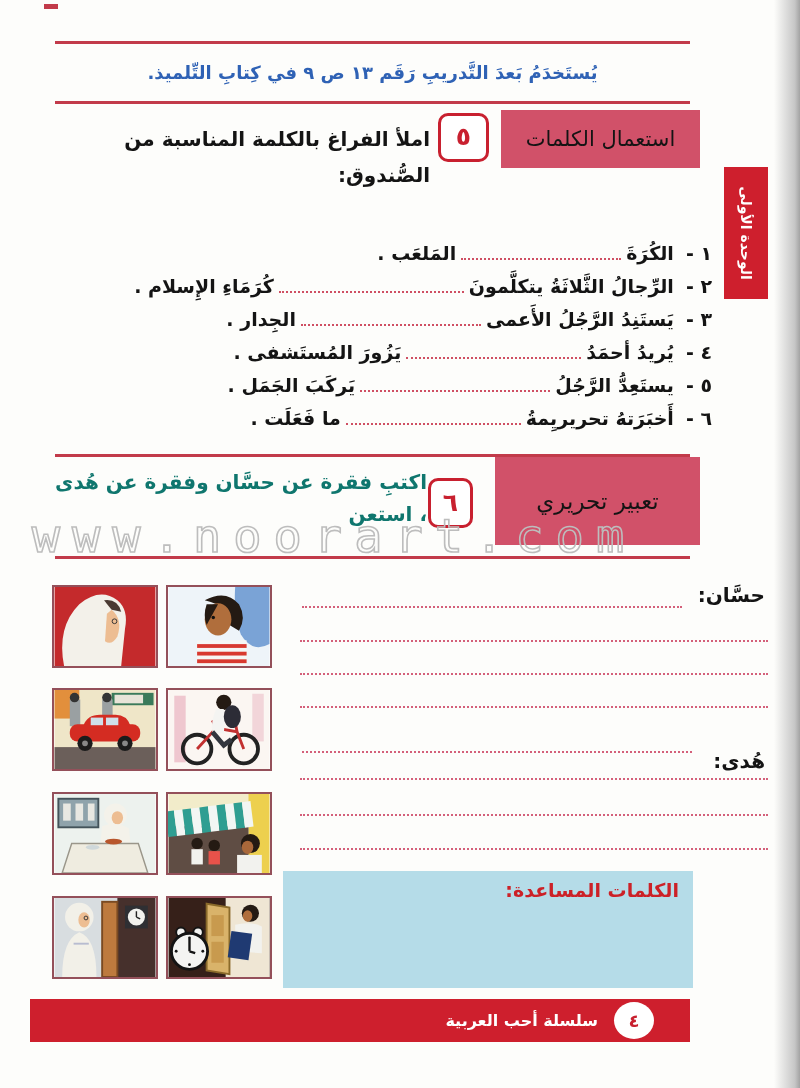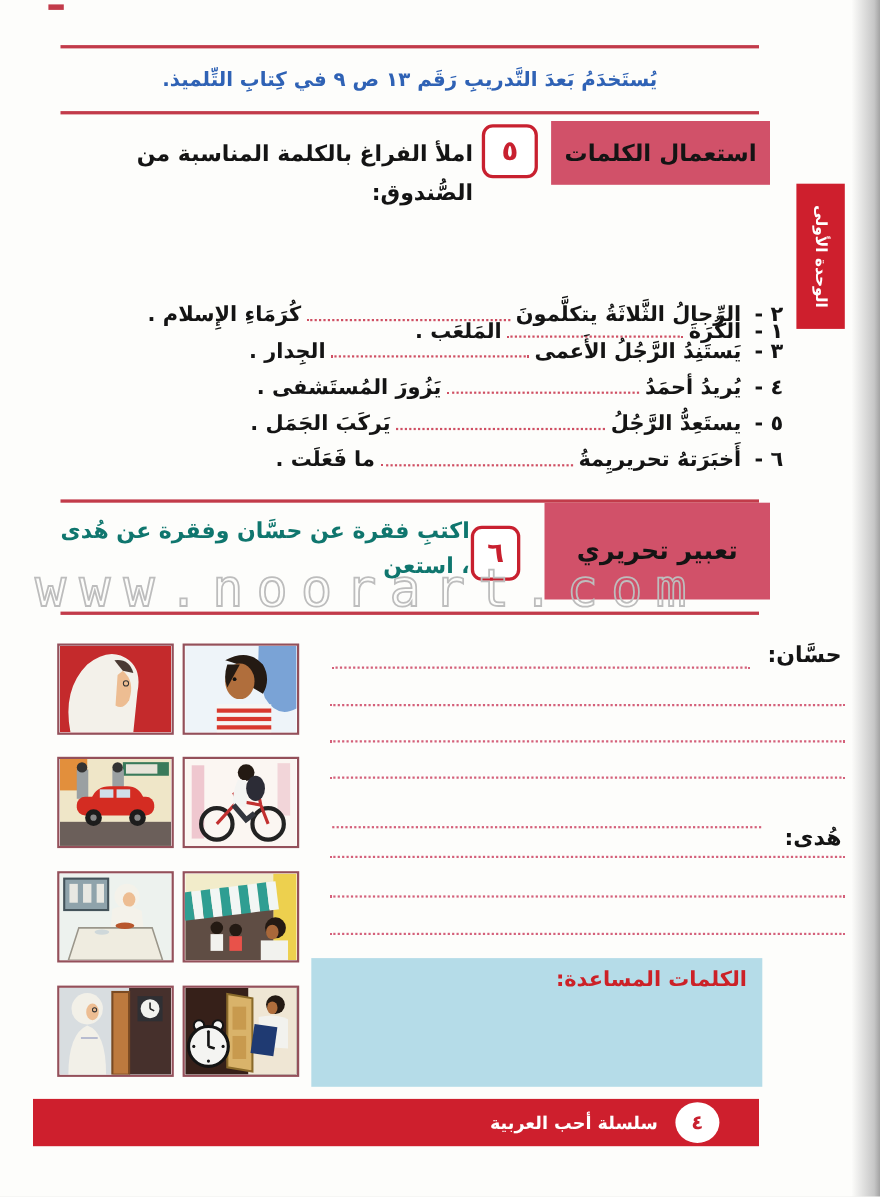--- a/index.html
+++ b/index.html
@@ -4,21 +4,21 @@
 <style>
   html,body{margin:0;padding:0;background:#e9e9e9;}
   .page{position:relative;width:800px;height:1088px;background:#fdfdfb;overflow:hidden;
         font-family:"DejaVu Sans",sans-serif;color:#151515;}
   .rtl{direction:rtl;}
   .hline{position:absolute;left:55px;width:635px;height:3px;background:#c23b4a;}
   .tick{position:absolute;left:44px;top:4px;width:14px;height:5px;background:#c23b4a;}
   .note{position:absolute;left:55px;top:54px;width:635px;height:38px;line-height:38px;
         text-align:center;color:#2f62b5;font-size:18px;font-weight:700;}
   .pinkbar{position:absolute;background:#d15169;display:flex;align-items:center;justify-content:center;
-        color:#141414;font-weight:700;}
+        color:#141414;font-weight:400;}
   .bar5{left:501px;top:110px;width:199px;height:58px;font-size:21px;}
   .bar6{left:495px;top:457px;width:205px;height:88px;font-size:23px;}
   .badge{position:absolute;background:#fff;border:3px solid #c8202f;border-radius:10px;
         color:#c8202f;font-weight:700;text-align:center;box-sizing:border-box;}
   .badge5{left:438px;top:113px;width:51px;height:49px;font-size:25px;line-height:42px;}
   .badge6{left:428px;top:478px;width:45px;height:50px;font-size:25px;line-height:43px;}
   .instr5{position:absolute;left:55px;top:121px;width:375px;height:36px;line-height:36px;
         text-align:right;font-size:20px;font-weight:700;color:#141414;}
   .wordbox{position:absolute;left:196px;top:180px;width:450px;height:46px;background:#fff;
         border:2px solid #3d2121;text-align:center;line-height:44px;font-size:22px;
@@ -65,21 +65,21 @@
   <div class="hline" style="top:101px;"></div>
 
   <div class="pinkbar bar5 rtl">
     <span>استعمال الكلمات</span>
   </div>
   <div class="badge badge5">٥</div>
   <div class="instr5 rtl">املأ الفراغ بالكلمة المناسبة من الصُّندوق:</div>
 
 
   <div class="items rtl">
-    <div class="item" style="top:0;margin-top:48px;">
+    <div class="item" style="top:0;">
       <span class="it-num">١ -</span><span>الكُرَةَ</span><span class="dots" style="width:160px;"></span><span>المَلعَب .</span>
     </div>
     <div class="item" style="top:33px;">
       <span class="it-num">٢ -</span><span>الرِّجالُ الثَّلاثَةُ يتكلَّمونَ</span><span class="dots" style="width:185px;"></span><span>كُرَمَاءِ الإِسلام .</span>
     </div>
     <div class="item" style="top:66px;">
       <span class="it-num">٣ -</span><span>يَستَنِدُ الرَّجُلُ الأَعمى</span><span class="dots" style="width:180px;"></span><span>الجِدار .</span>
     </div>
     <div class="item" style="top:99px;">
       <span class="it-num">٤ -</span><span>يُريدُ أحمَدُ</span><span class="dots" style="width:175px;"></span><span>يَزُورَ المُستَشفى .</span>

